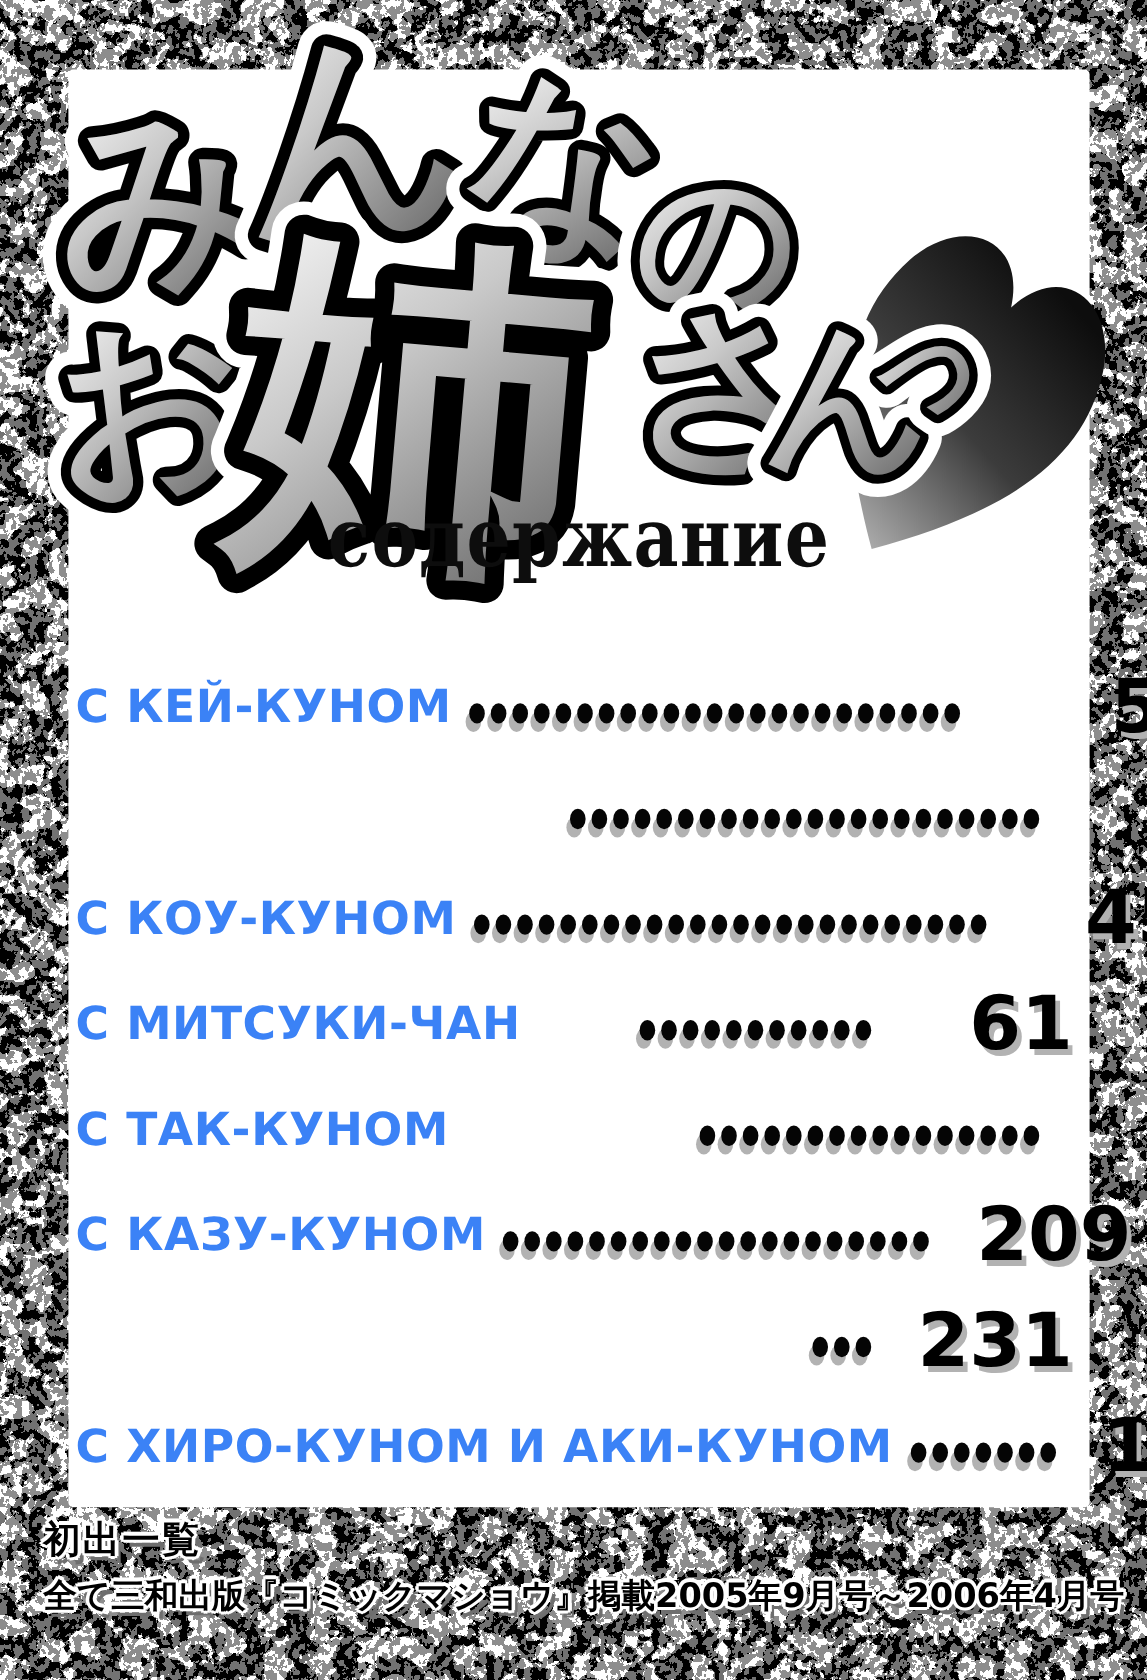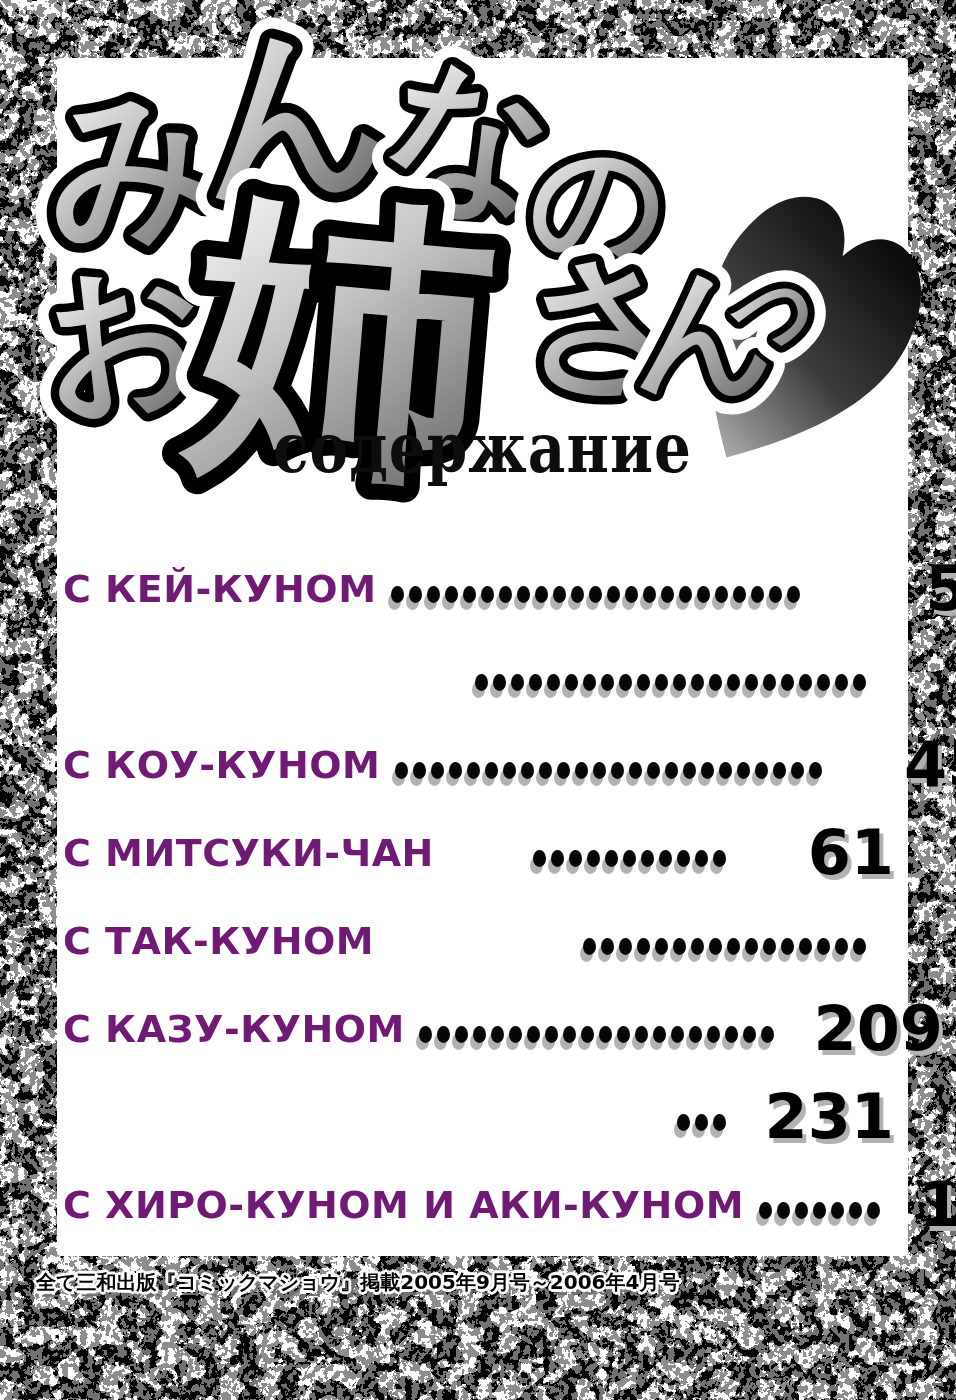--- a/index.html
+++ b/index.html
@@ -27,21 +27,21 @@
     font-size:58px;color:#0d0d0d;transform:scaleY(1.18);transform-origin:top center;
     letter-spacing:1px;
   }
   
   .toc-list{
     position:absolute;left:57px;top:545px;width:851px;z-index:4;
     padding:0 14px 0 6px;box-sizing:border-box;
   }
   .toc-row{height:88px;display:flex;align-items:center;}
   .toc-label{
-    font-size:38px;font-weight:bold;color:#701a75;white-space:nowrap;
+    font-size:38px;font-weight:bold;color:#3b82f6;white-space:nowrap;
     letter-spacing:0.5px;flex:0 0 auto;
   }
   .toc-spacer{flex:1 1 auto;}
   .toc-dots{display:flex;align-items:center;flex:0 0 auto;margin:10px 26px 0 12px;}
   .leader-dot{
     width:13px;height:17px;border-radius:50%;background:#050505;
     margin:0 2.5px;box-shadow:-3px 7px 0 #b2b2b2;flex:0 0 auto;
   }
   .toc-page{
     flex:0 0 auto;min-width:140px;text-align:right;
@@ -50,21 +50,21 @@
   }
   
   .footer{position:absolute;left:36px;top:1262px;width:900px;z-index:5;color:#000;}
   .footer-line1{
     font-size:31px;font-weight:bold;letter-spacing:2px;
     text-shadow:-3px 0 0 #fff,3px 0 0 #fff,0 -3px 0 #fff,0 3px 0 #fff,
       -2px -2px 0 #fff,2px -2px 0 #fff,-2px 2px 0 #fff,2px 2px 0 #fff,
       5px 6px 0 #6e6e6e;
   }
   .footer-line2{
-    margin-top:7px;font-size:20px;font-weight:bold;letter-spacing:0px;white-space:nowrap;
+    margin-top:7px;font-size:28px;font-weight:bold;letter-spacing:0px;white-space:nowrap;
     text-shadow:-3px 0 0 #fff,3px 0 0 #fff,0 -3px 0 #fff,0 3px 0 #fff,
       -2px -2px 0 #fff,2px -2px 0 #fff,-2px 2px 0 #fff,2px 2px 0 #fff,
       5px 6px 0 #6e6e6e;
   }
 </style>
 </head>
 <body>
 
 <div id="page">
 
@@ -311,16 +311,17 @@
           <span class="leader-dot"></span>
           <span class="leader-dot"></span>
           <span class="leader-dot"></span>
           <span class="leader-dot"></span>
         </span>
         <span class="toc-page">161</span>
       </div>
     </div>
 
   <div class="footer">
+    <div class="footer-line1">初出一覧</div>
     <div class="footer-line2">全て三和出版『コミックマショウ』掲載2005年9月号～2006年4月号</div>
   </div>
 
 </div>
 
 </body></html>

